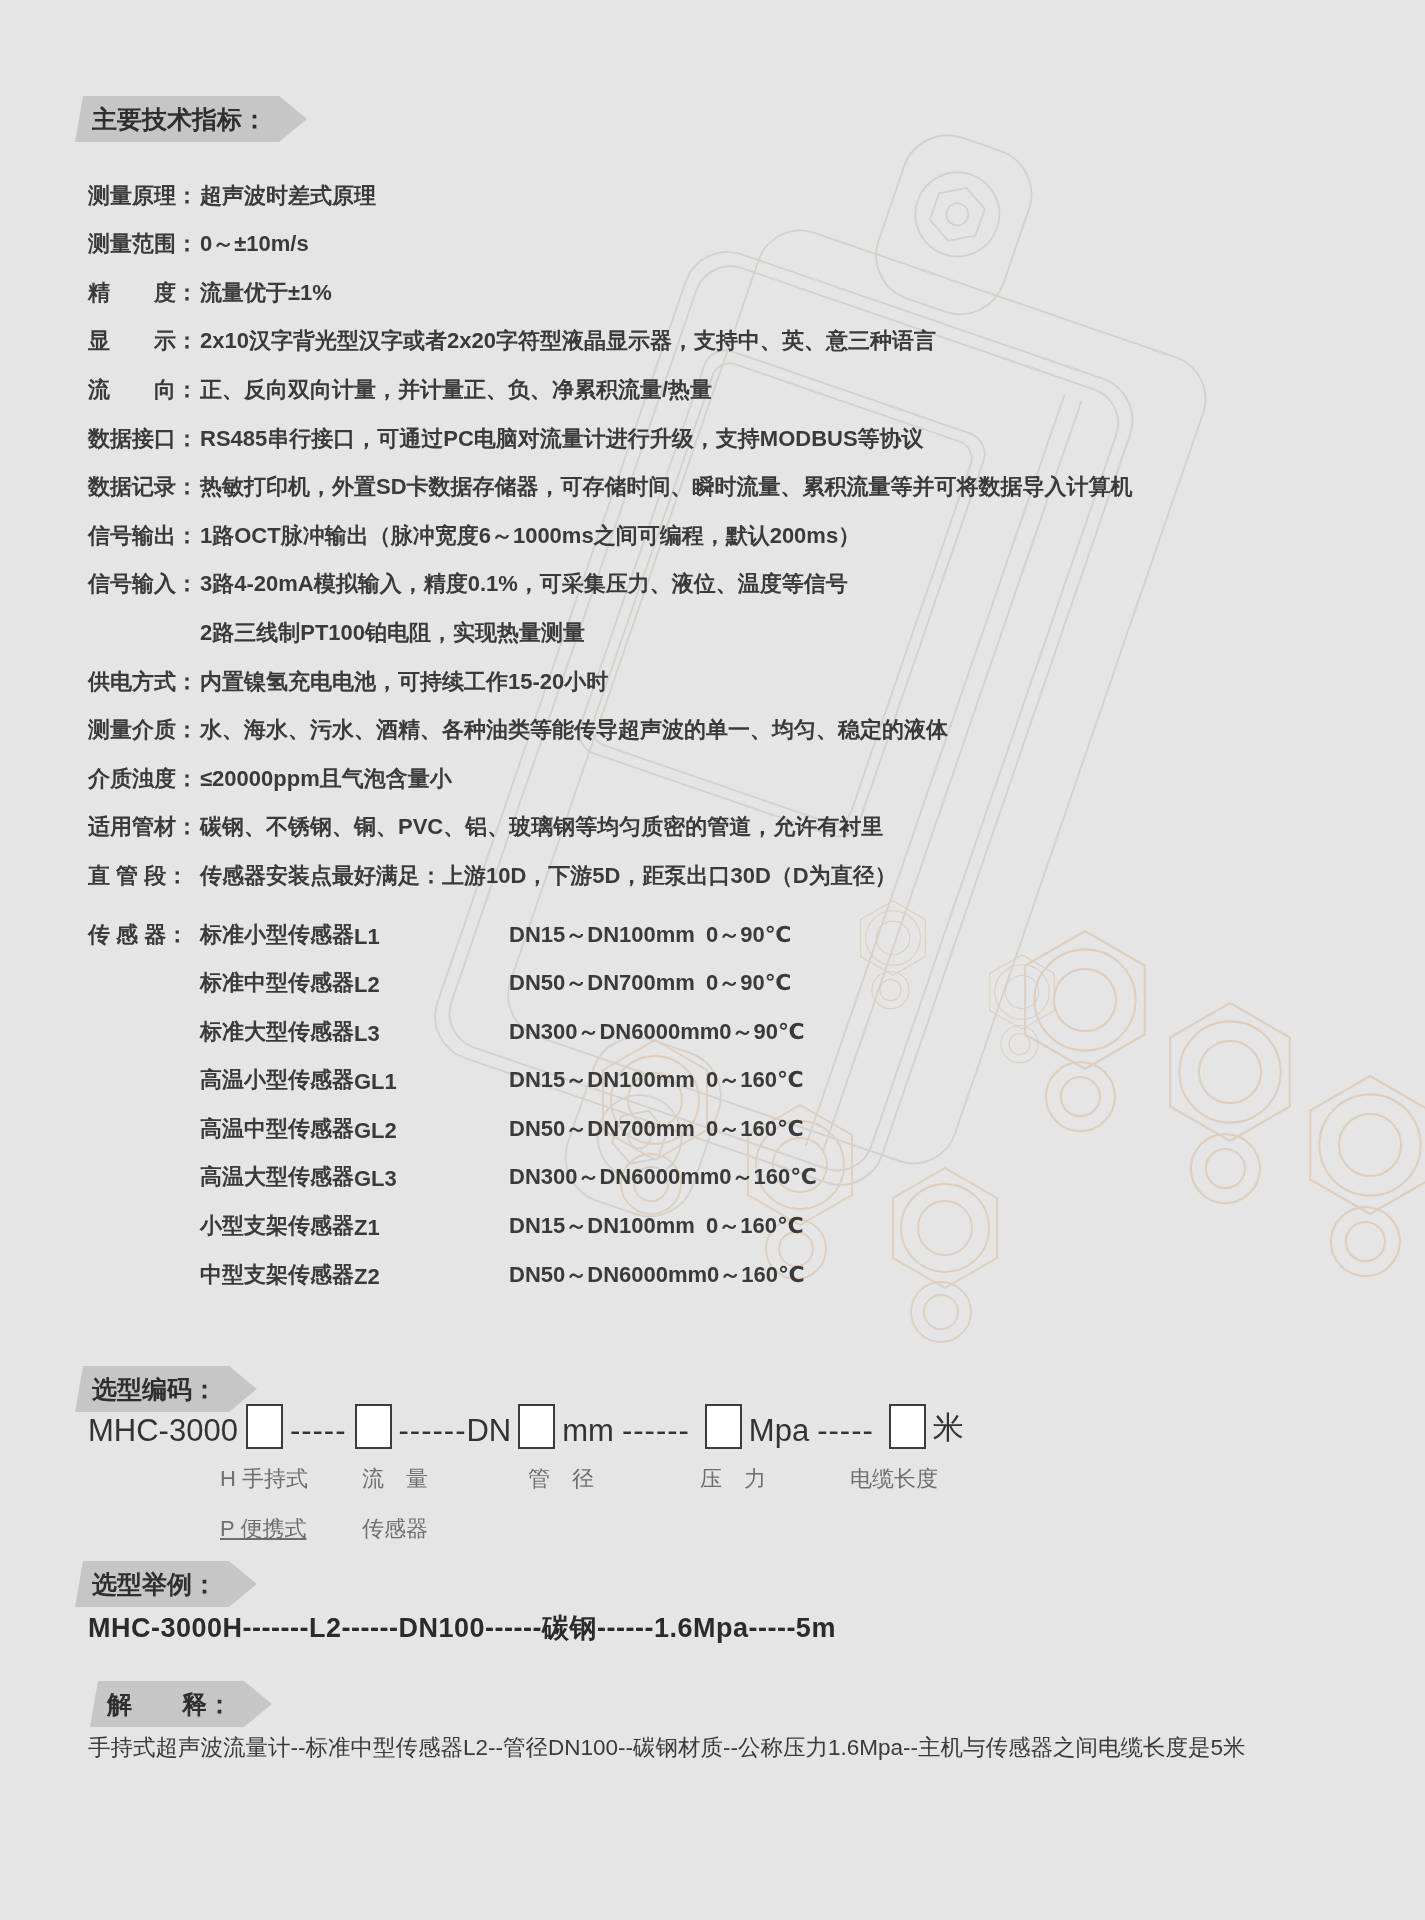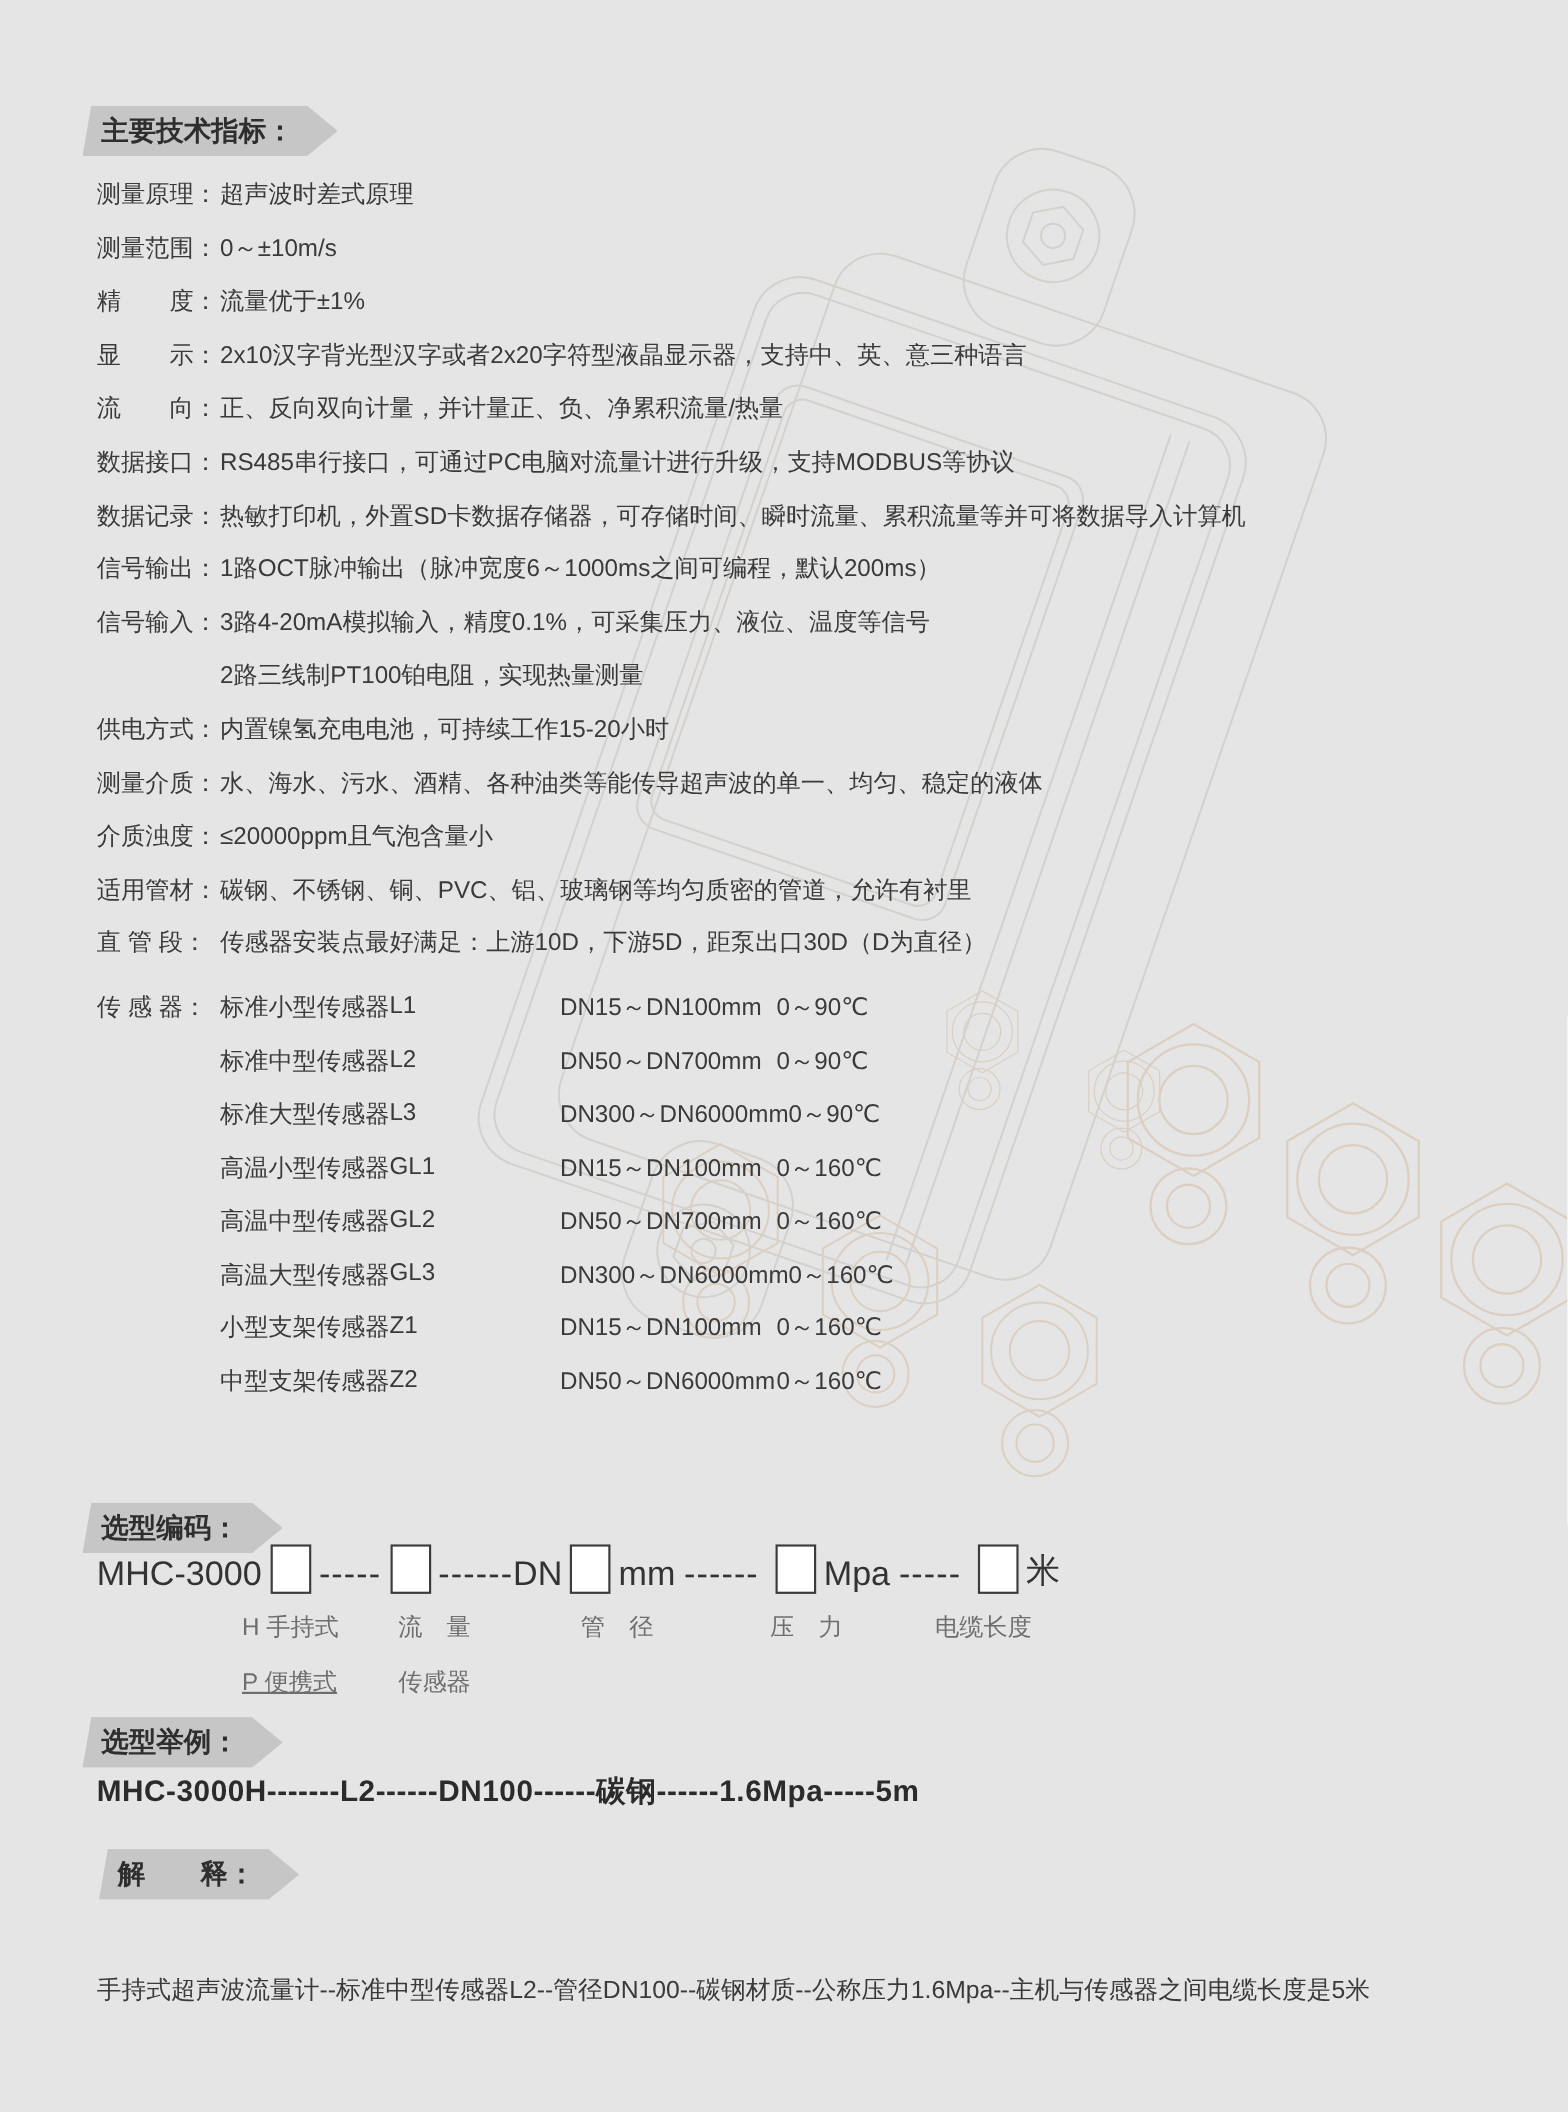--- a/index.html
+++ b/index.html
@@ -10,39 +10,39 @@
   .flag{position:absolute;z-index:2;background:var(--flag,#c6c6c6);color:#2e2e2e;
         font-size:25px;font-weight:600;height:46px;line-height:46px;
         padding:0 40px 0 17px;white-space:pre;
         clip-path:polygon(8px 0, calc(100% - 28px) 0, 100% 50%, calc(100% - 28px) 100%, 0 100%);}
   .flag-main{left:75px;top:96px;}
   .flag-coding{left:75px;top:1366px;}
   .flag-example{left:75px;top:1561px;}
   .flag-explain{left:90px;top:1681px;}
   
   .spec-list{position:absolute;left:88px;top:162px;z-index:1;}
-  .row{display:flex;align-items:flex-start;height:48.6px;font-size:22px;white-space:nowrap;}
+  .row{display:flex;align-items:flex-end;height:48.6px;font-size:22px;white-space:nowrap;font-weight:bold;}
   .lab{flex:0 0 112px;white-space:pre;}
   .val{white-space:pre;}
   .sensor-start{margin-top:10px;}
   .s-name{flex:0 0 150px;}
   .s-code{flex:0 0 155px;}
   .s-range{flex:0 0 197px;}
   
   .coding-line{position:absolute;left:88px;top:1404px;z-index:1;display:flex;align-items:flex-end;
                font-size:31px;color:#333;white-space:pre;}
   .cbox{width:33px;height:41px;border:2.5px solid #3c3c3c;display:inline-block;margin:0 7px;background:#fff;}
   .dash{letter-spacing:1px;}
   .gapl{margin-left:8px;} .gapr{margin-right:8px;}
   
   .lg{position:absolute;z-index:1;font-size:22px;color:#6e6e6e;white-space:pre;}
   
   .example-line{position:absolute;left:88px;top:1610px;z-index:1;font-size:27px;font-weight:600;
                 color:#2b2b2b;letter-spacing:.5px;white-space:pre;}
-  .explain-line{position:absolute;left:88px;top:1793px;z-index:1;font-size:22.5px;color:#3a3a3a;white-space:pre;}
+  .explain-line{position:absolute;left:88px;top:1732px;z-index:1;font-size:22.5px;color:#3a3a3a;white-space:pre;}
 </style>
 </head>
 <body>
 
 <div class="page">
 
   <svg class="bg-art" width="1425" height="1920" viewBox="0 0 1425 1920" aria-hidden="true">
     <defs>
       <g id="screw" fill="none">
         <circle r="42"></circle>

